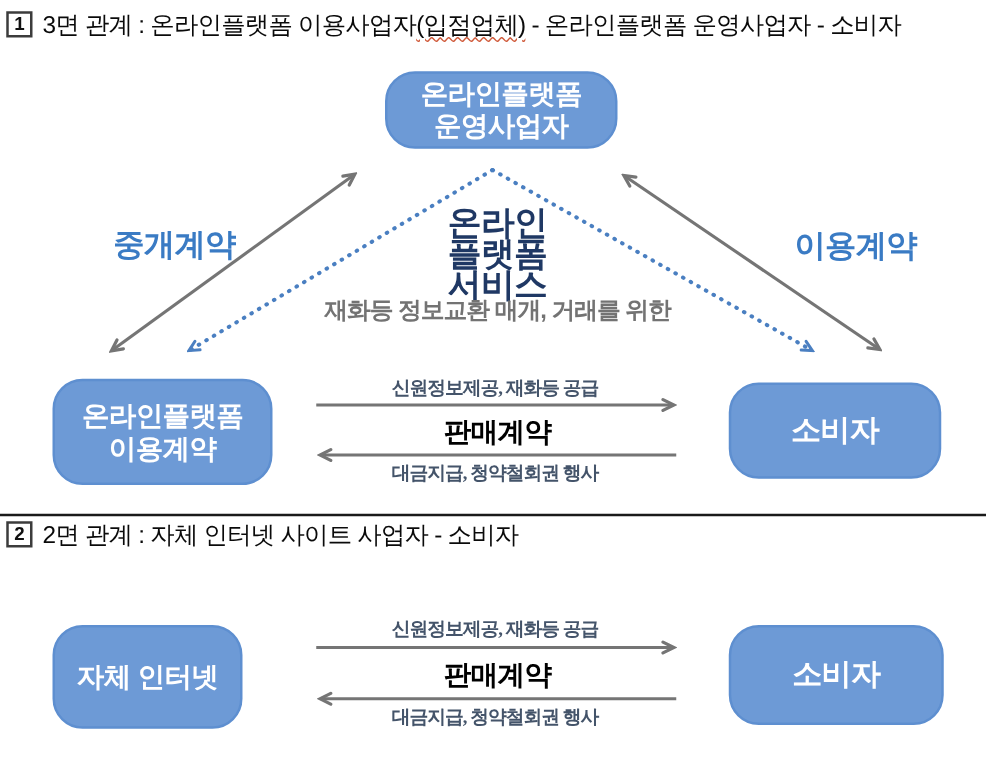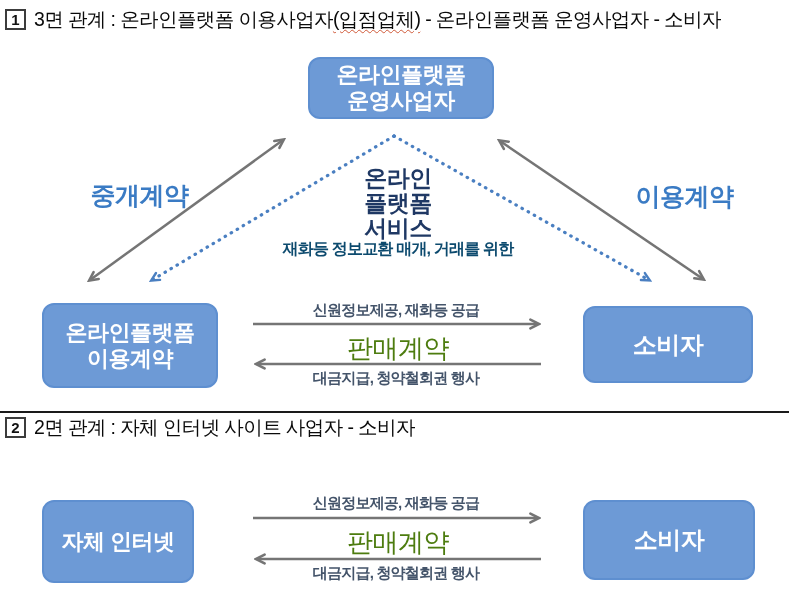--- a/index.html
+++ b/index.html
@@ -15,30 +15,30 @@
     width:21px;height:21px;border:2px solid #3c3c3c;box-sizing:border-box;
     font-size:15px;font-weight:700;color:#111;flex:0 0 auto;
   }
   .title-text{
     font-size:19.5px;font-weight:400;color:#0a0a0a;letter-spacing:-0.6px;
   }
   .wavy{text-decoration:underline wavy #d05a3a;text-decoration-thickness:1px;text-underline-offset:3px;}
   svg.overlay{position:absolute;left:0;top:0;z-index:1;}
   .bluebox{
     position:absolute;z-index:2;background:#6D9AD6;border:2px solid #5E8FD0;
-    border-radius:12px;box-sizing:border-box;display:flex;flex-direction:column;
+    border-radius:24px;box-sizing:border-box;display:flex;flex-direction:column;
     align-items:center;justify-content:center;color:#fff;font-weight:800;
     font-size:22px;line-height:26px;text-align:center;letter-spacing:-0.5px;
   }
   .lbl{position:absolute;z-index:2;text-align:center;letter-spacing:-0.5px;}
   .contract-lbl{font-size:25px;font-weight:800;color:#3A7BC4;}
-  .service-title{font-size:23px;font-weight:800;color:#1F3864;line-height:25px;}
-  .service-desc{font-size:16px;font-weight:700;color:#0c4a6e;line-height:15px;letter-spacing:-0.8px;}
-  .flow-lbl{font-size:15px;font-weight:700;color:#44546A;letter-spacing:-0.8px;}
-  .sale-lbl{font-size:26px;font-weight:400;color:#4d7c0f;}
+  .service-title{font-size:27px;font-weight:800;color:#1F3864;line-height:25px;}
+  .service-desc{font-size:19px;font-weight:700;color:#737373;line-height:15px;letter-spacing:-0.8px;}
+  .flow-lbl{font-size:15px;font-weight:700;color:#44546A;letter-spacing:-0.8px;font-family:Liberation Serif, serif;}
+  .sale-lbl{font-size:22px;font-weight:700;color:#000000;}
 </style>
 </head>
 <body>
 
 <div class="page">
 
   <div class="title-row" style="top:6px;">
     <span class="num-box">1</span>
     <span class="title-text"><span>3면 관계 : 온라인플랫폼 이용사업자</span><span class="wavy">(입점업체)</span><span> - 온라인플랫폼 운영사업자 - 소비자</span></span>
   </div>

